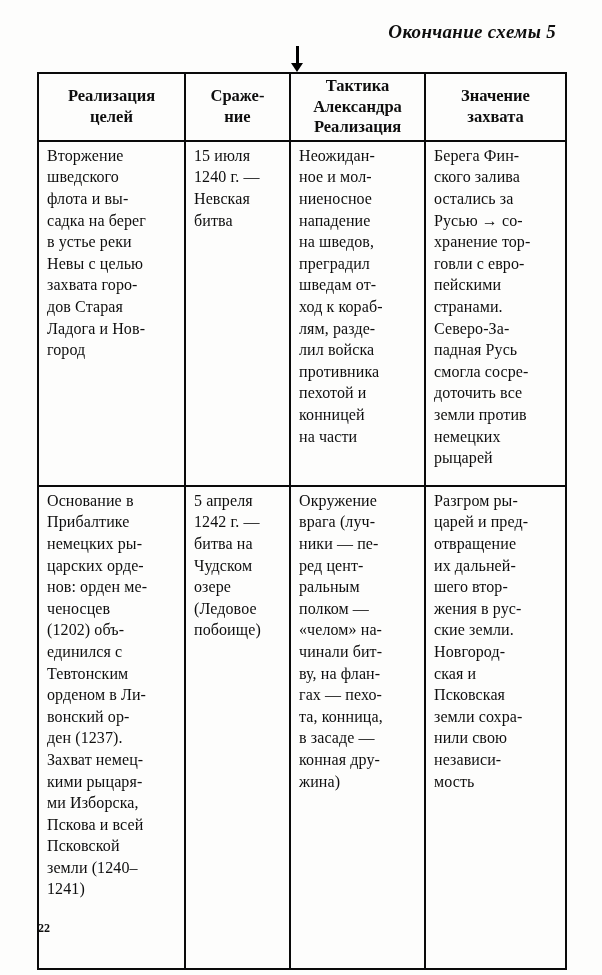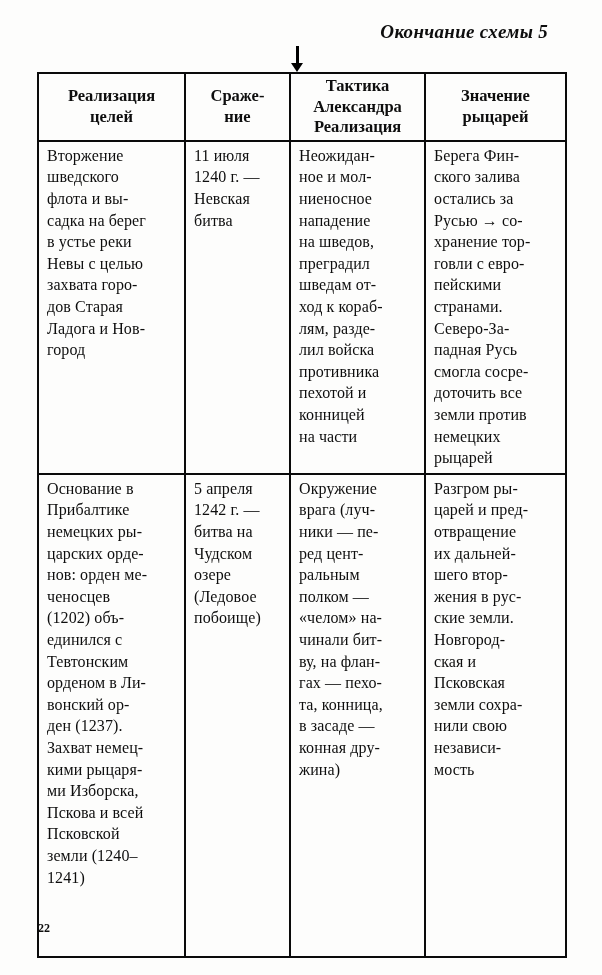--- a/index.html
+++ b/index.html
@@ -12,21 +12,21 @@
     height: 975px;
     background: #fdfdfc;
     font-family: "Liberation Serif", "DejaVu Serif", serif;
     color: #0e0e0e;
     overflow: hidden;
   }
 
   .caption {
     position: absolute;
     top: 21px;
-    right: 54px;
+    right: 46px;
     font-style: italic;
     font-weight: bold;
     font-size: 19px;
     letter-spacing: 0.3px;
     white-space: nowrap;
   }
 
   .down-arrow {
     position: absolute;
     left: 290px;
@@ -77,21 +77,21 @@
     line-height: 1.25;
     padding: 2px 3px;
     white-space: pre-line;
   }
 
   table.scheme tbody td {
     font-size: 16px;
     line-height: 21.6px;
     vertical-align: top;
     text-align: left;
-    padding: 3px 5px 4px 8px;
+    padding: 3px 5px 16px 8px;
     white-space: pre-line;
     letter-spacing: 0.1px;
   }
   table.scheme tr.row-1 { height: 333px; }
   table.scheme tr.row-2 { height: 483px; }
 
   .page-number {
     position: absolute;
     left: 38px;
     top: 921px;
@@ -119,36 +119,36 @@
   <thead>
     <tr>
       <th>Реализация
 целей</th>
       <th>Сраже-
 ние</th>
       <th>Тактика
 Александра
 Реализация</th>
       <th>Значение
-рыцарей</th>
+захвата</th>
     </tr>
   </thead>
   <tbody>
     <tr class="row-1">
       <td>Вторжение
 шведского
 флота и вы-
 садка на берег
 в устье реки
 Невы с целью
 захвата горо-
 дов Старая
 Ладога и Нов-
 город</td>
-      <td>11 июля
+      <td>15 июля
 1240 г. —
 Невская
 битва</td>
       <td>Неожидан-
 ное и мол-
 ниеносное
 нападение
 на шведов,
 преградил
 шведам от-

